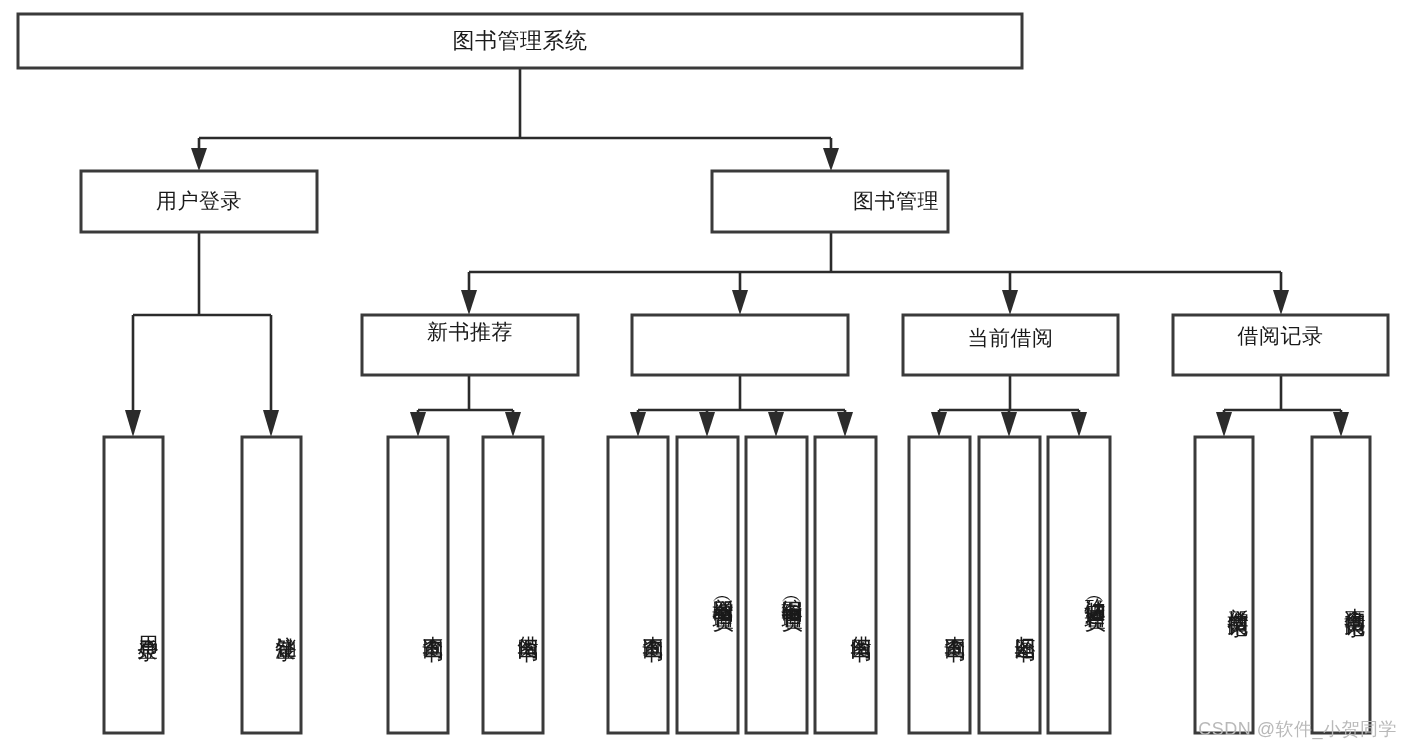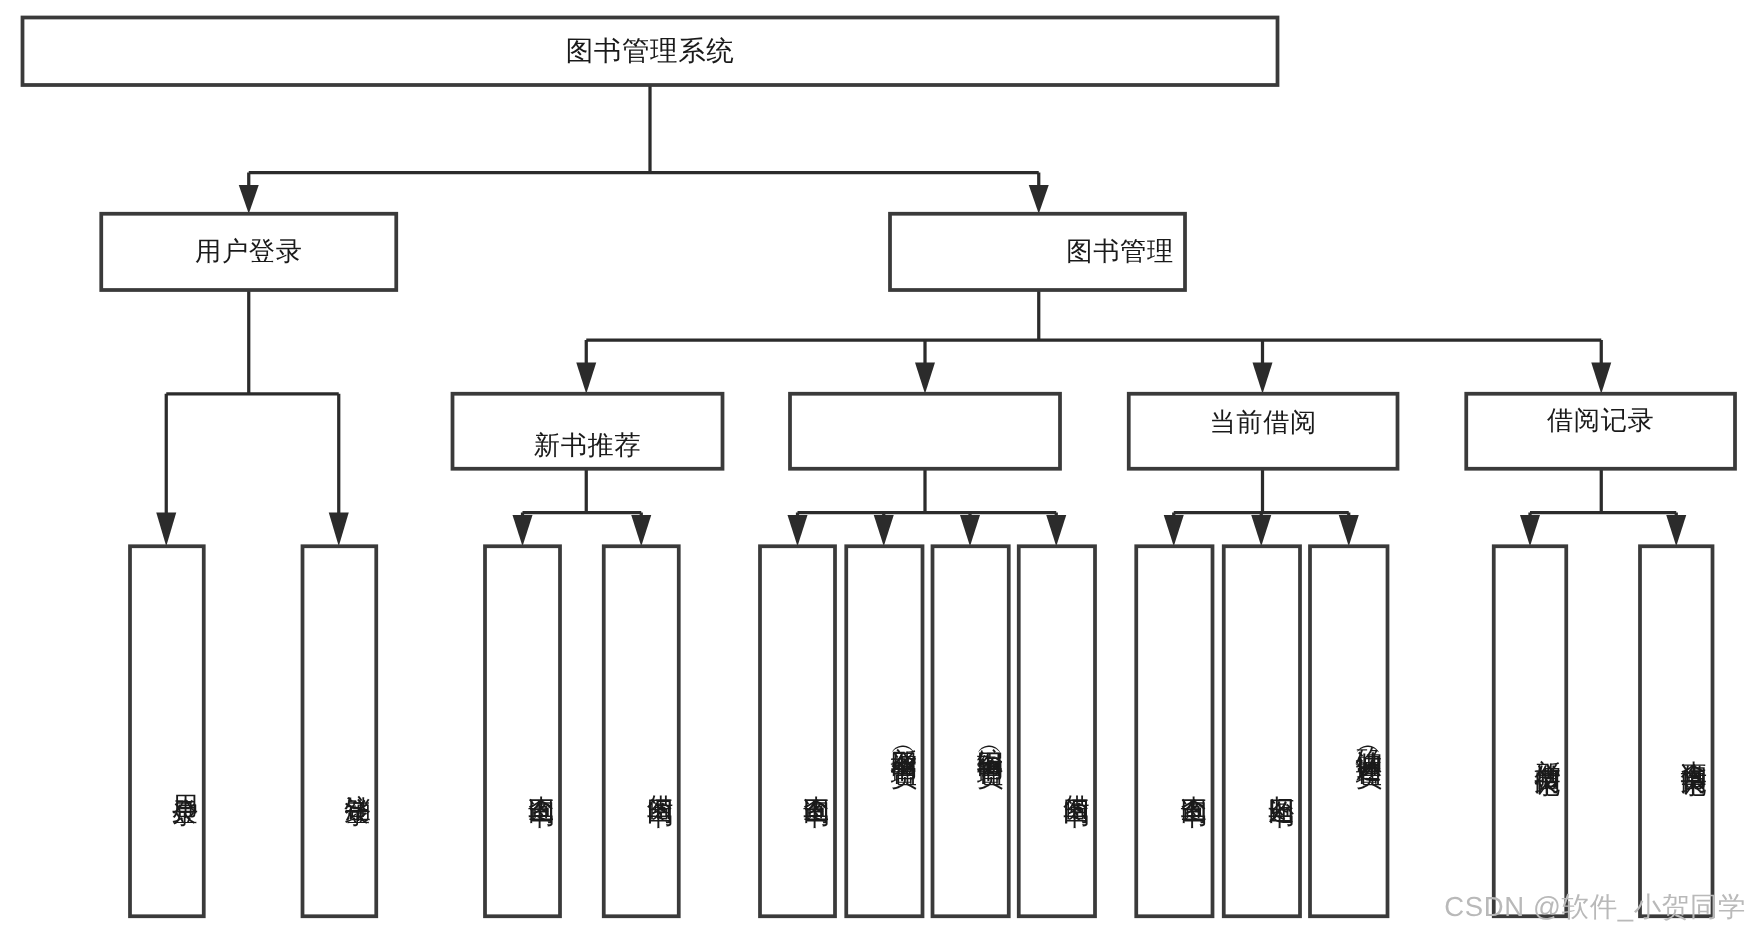--- a/index.html
+++ b/index.html
@@ -64,21 +64,21 @@
     line-height: 1.45;
     letter-spacing: 2px;
     align-items: flex-start;
     justify-content: center;
     padding-top: 6px;
   }
   .watermark {
     position: absolute;
     right: 8px;
     bottom: 6px;
-    font-size: 22px;
+    font-size: 18px;
     color: #b9b9b9;
     font-family: "Liberation Sans", "DejaVu Sans", sans-serif;
     letter-spacing: 0.5px;
     white-space: nowrap;
   }
 </style>
 </head>
 <body>
 
 <div id="diagram-root">
@@ -185,21 +185,21 @@
 
     <rect class="node-box" x="1195" y="437" width="58" height="296"></rect>
     <rect class="node-box" x="1312" y="437" width="58" height="296"></rect>
   </svg>
 
   <div class="node-label horizontal root" style="left:18px; top:14px; width:1004px; height:54px;">图书管理系统</div>
 
   <div class="node-label horizontal" style="left:81px; top:171px; width:236px; height:61px;">用户登录</div>
   <div class="node-label horizontal" style="left:712px; top:171px; width:280px; height:61px;margin-left:44px;">图书管理</div>
 
-  <div class="node-label horizontal" style="left:362px; top:321px; width:216px; height:72px;">新书推荐</div>
+  <div class="node-label horizontal" style="left:362px; top:297px; width:216px; height:72px;">新书推荐</div>
   <div class="node-label horizontal" style="left:903px; top:315px; width:215px; height:48px;">当前借阅</div>
   <div class="node-label horizontal" style="left:1173px; top:315px; width:215px; height:44px;">借阅记录</div>
 
   <div class="node-label vertical" style="left:104px; top:500px; width:59px; height:240px;">用户登录</div>
   <div class="node-label vertical" style="left:242px; top:500px; width:59px; height:240px;">注销登录</div>
 
   <div class="node-label vertical" style="left:388px; top:500px; width:60px; height:240px;">查询图书</div>
   <div class="node-label vertical" style="left:483px; top:500px; width:60px; height:240px;">借阅图书</div>
 
   <div class="node-label vertical" style="left:608px; top:500px; width:60px; height:240px;">查询图书</div>

